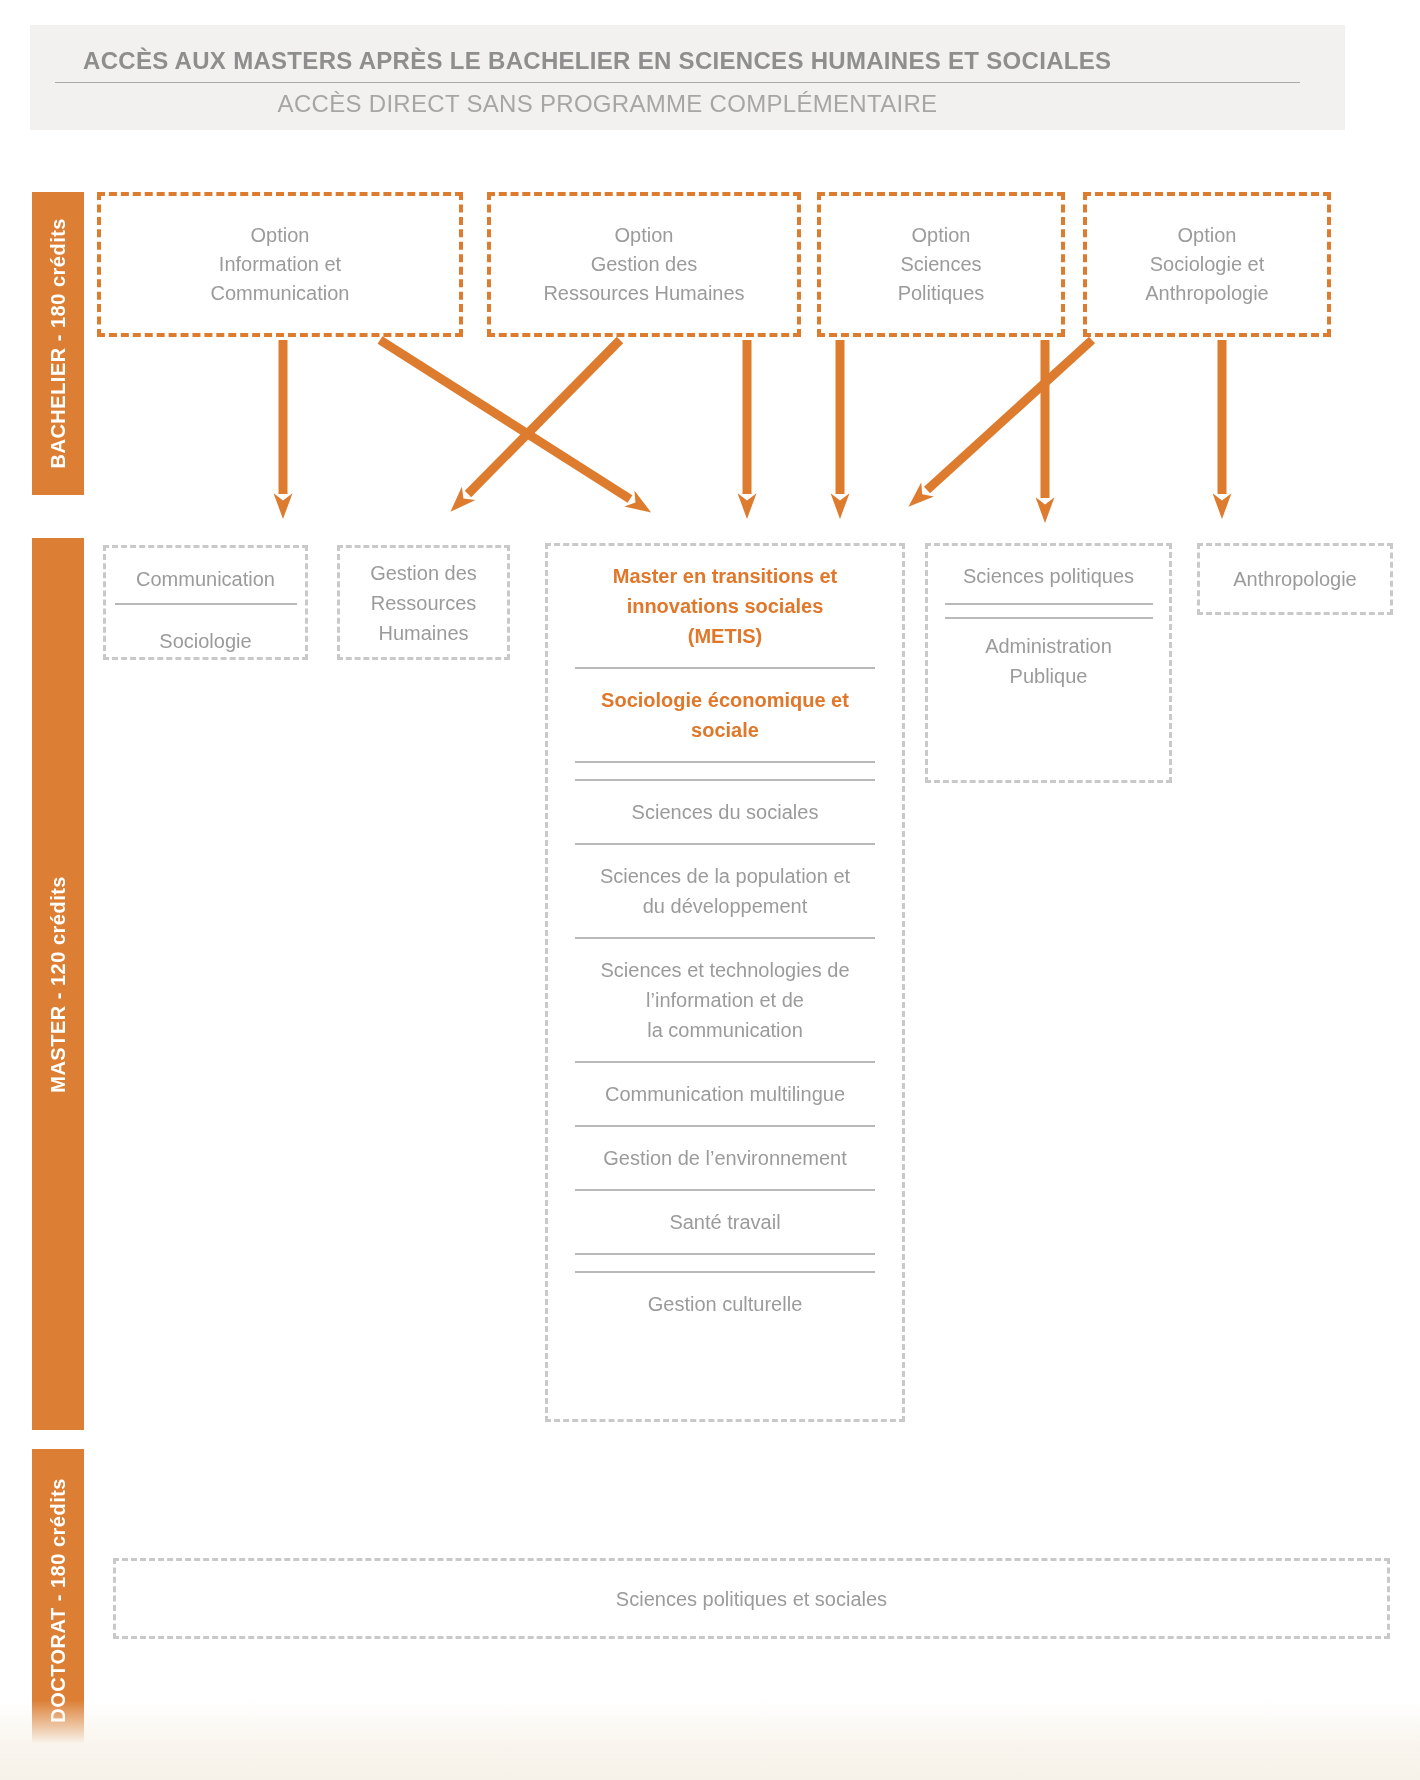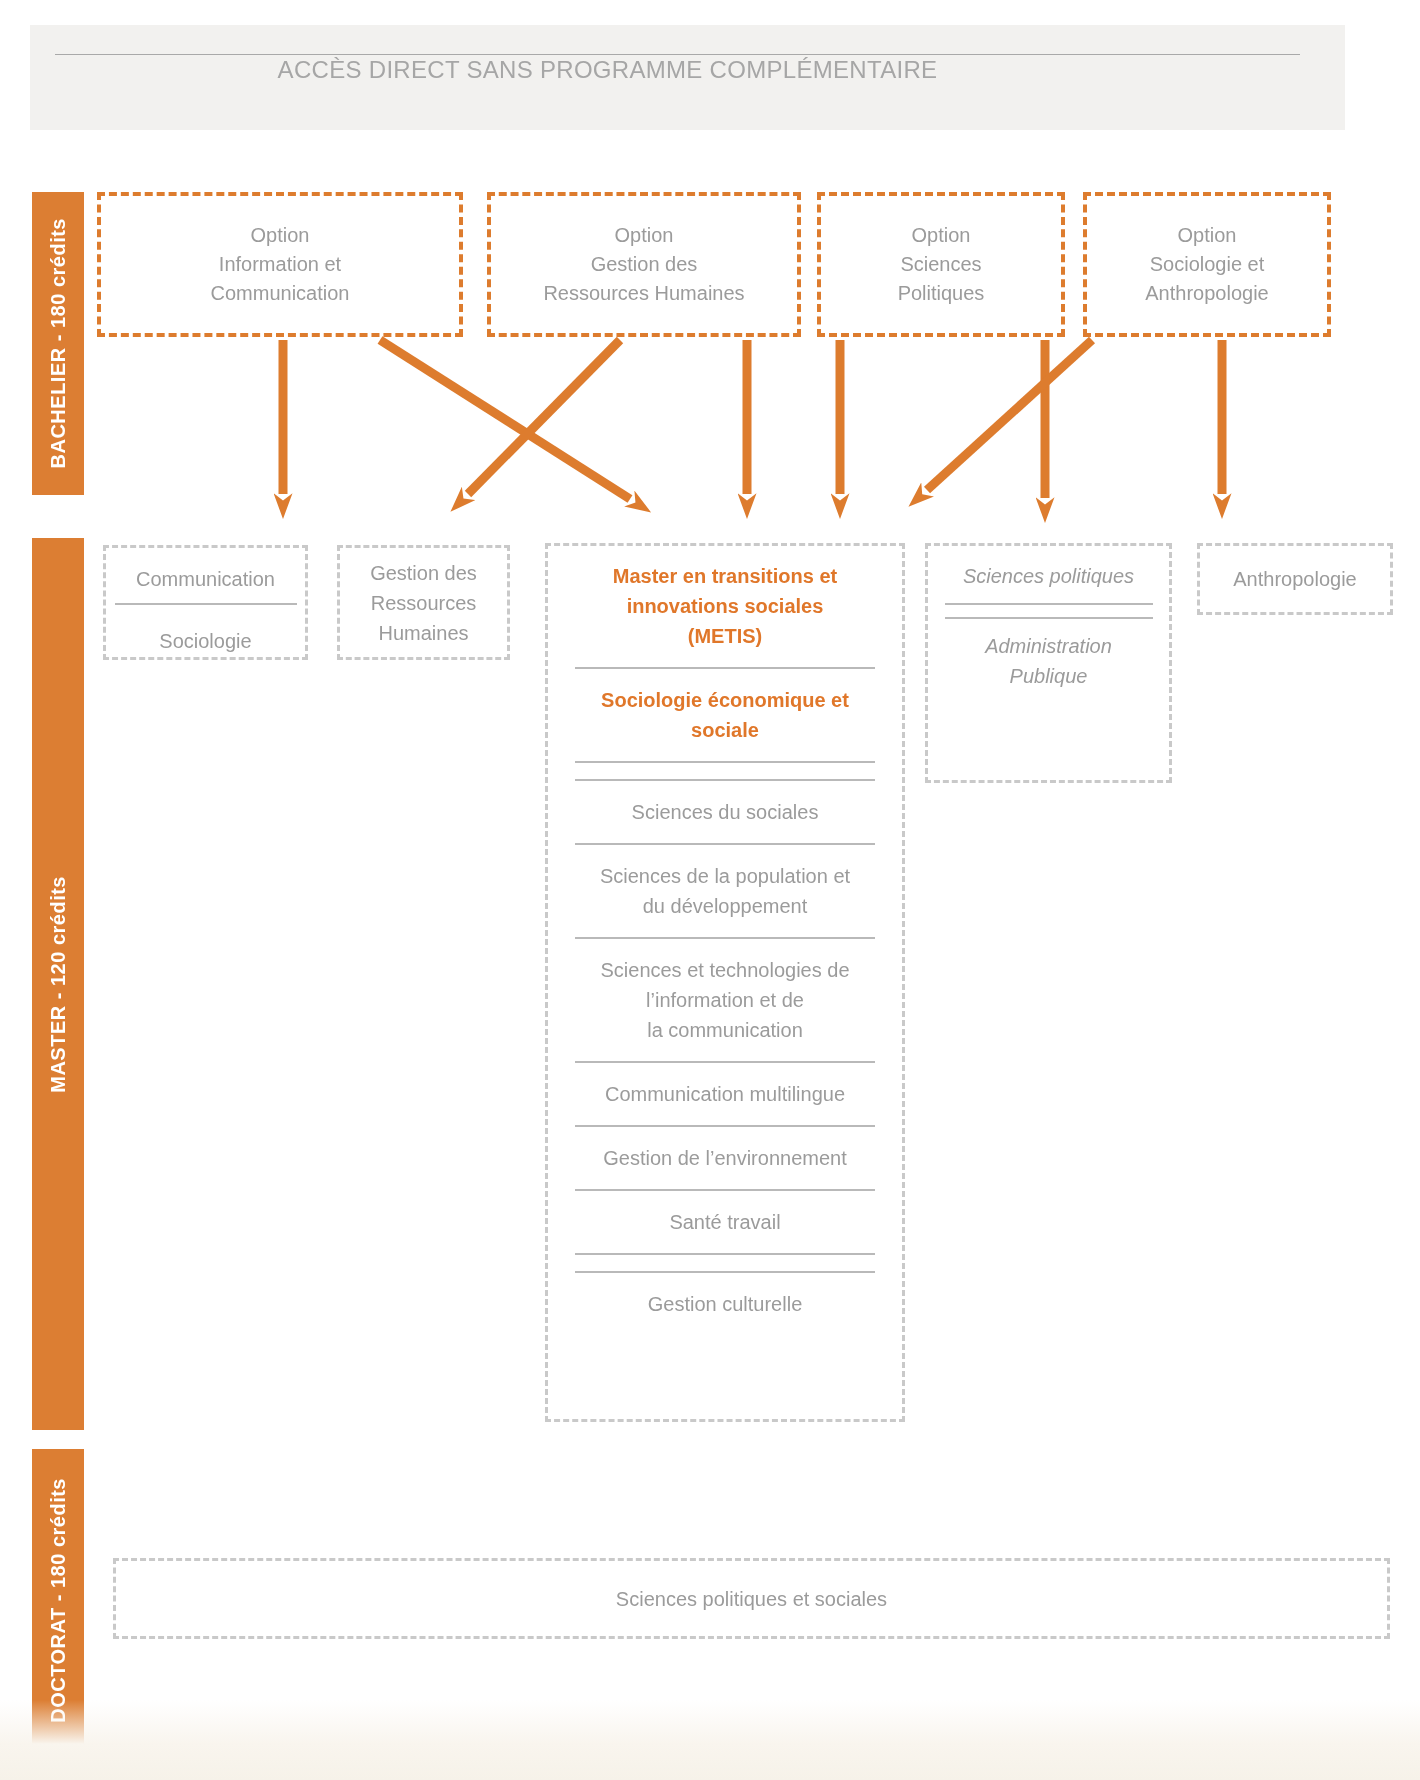--- a/index.html
+++ b/index.html
@@ -24,21 +24,21 @@
   }
   .title1{
     padding-left:53px;font-size:24px;font-weight:bold;color:var(--title-gray);
     letter-spacing:.3px;line-height:28px;white-space:nowrap;
   }
   .title-sep{
     border:none;border-top:1.5px solid #a9a9a9;
     margin:7px 45px 0 25px;height:0;
   }
   .title2{
-    margin-top:1px;text-align:center;padding-right:160px;
+    margin-top:7px;text-align:center;padding-right:160px;
     font-size:24px;color:var(--subtitle-gray);letter-spacing:.3px;line-height:28px;white-space:nowrap;
   }
   
   .level-bar{
     position:absolute;left:32px;width:52px;background:var(--orange-bar);
     display:flex;align-items:center;justify-content:center;
   }
   .vtext{
     writing-mode:vertical-rl;transform:rotate(180deg);
     color:#ffffff;font-weight:bold;font-size:20px;letter-spacing:.5px;white-space:nowrap;
@@ -56,21 +56,21 @@
     color:var(--gray-text);font-size:20px;line-height:30px;text-align:center;
   }
   .gray-box .item{white-space:pre-line;}
   .gray-box .sep{height:0;border-top:2px solid var(--sep-gray);}
   .box-comm{left:103px;top:545px;width:205px;height:115px;padding-top:16px;}
   .box-comm .sep{width:182px;margin:9px auto 21px auto;}
   .box-grh{left:337px;top:545px;width:173px;height:115px;display:flex;align-items:center;justify-content:center;}
   .box-metis{left:545px;top:543px;width:360px;height:879px;padding-top:15px;}
   .box-metis .sep{width:300px;margin:16px auto;}
   .box-metis .item.highlight{color:var(--orange-text);font-weight:bold;}
-  .box-scipo{left:925px;top:543px;width:247px;height:240px;padding-top:15px;font-style:italic;}
+  .box-scipo{left:925px;top:543px;width:247px;height:240px;padding-top:15px;}
   .box-scipo .sep{width:208px;margin:12px auto;}
   .box-anthro{left:1197px;top:543px;width:196px;height:72px;display:flex;align-items:center;justify-content:center;}
   .box-doctorat{
     left:113px;top:1558px;width:1277px;height:81px;
     display:flex;align-items:center;justify-content:center;
   }
   
   .arrows{position:absolute;left:0;top:0;width:1420px;height:1780px;pointer-events:none;}
   .arrows line{stroke:var(--orange);stroke-width:9;}
   
@@ -78,20 +78,21 @@
     position:absolute;left:0;top:1700px;width:1420px;height:80px;
     background:linear-gradient(180deg, rgba(249,245,238,0) 0%, #f9f5ee 55%, #f6f2e9 100%);
   }
 </style>
 </head>
 <body>
 
 <div class="canvas">
 
   <div class="title-block">
+    <div class="title1">ACCÈS AUX MASTERS APRÈS LE BACHELIER EN SCIENCES HUMAINES ET SOCIALES</div>
     <div class="title-sep"></div>
     <div class="title2">ACCÈS DIRECT SANS PROGRAMME COMPLÉMENTAIRE</div>
   </div>
 
   <div class="level-bar" style="top:192px;height:303px;">
     <span class="vtext">BACHELIER - 180 crédits</span>
   </div>
   <div class="level-bar" style="top:538px;height:892px;">
     <span class="vtext">MASTER - 120 crédits</span>
   </div>

